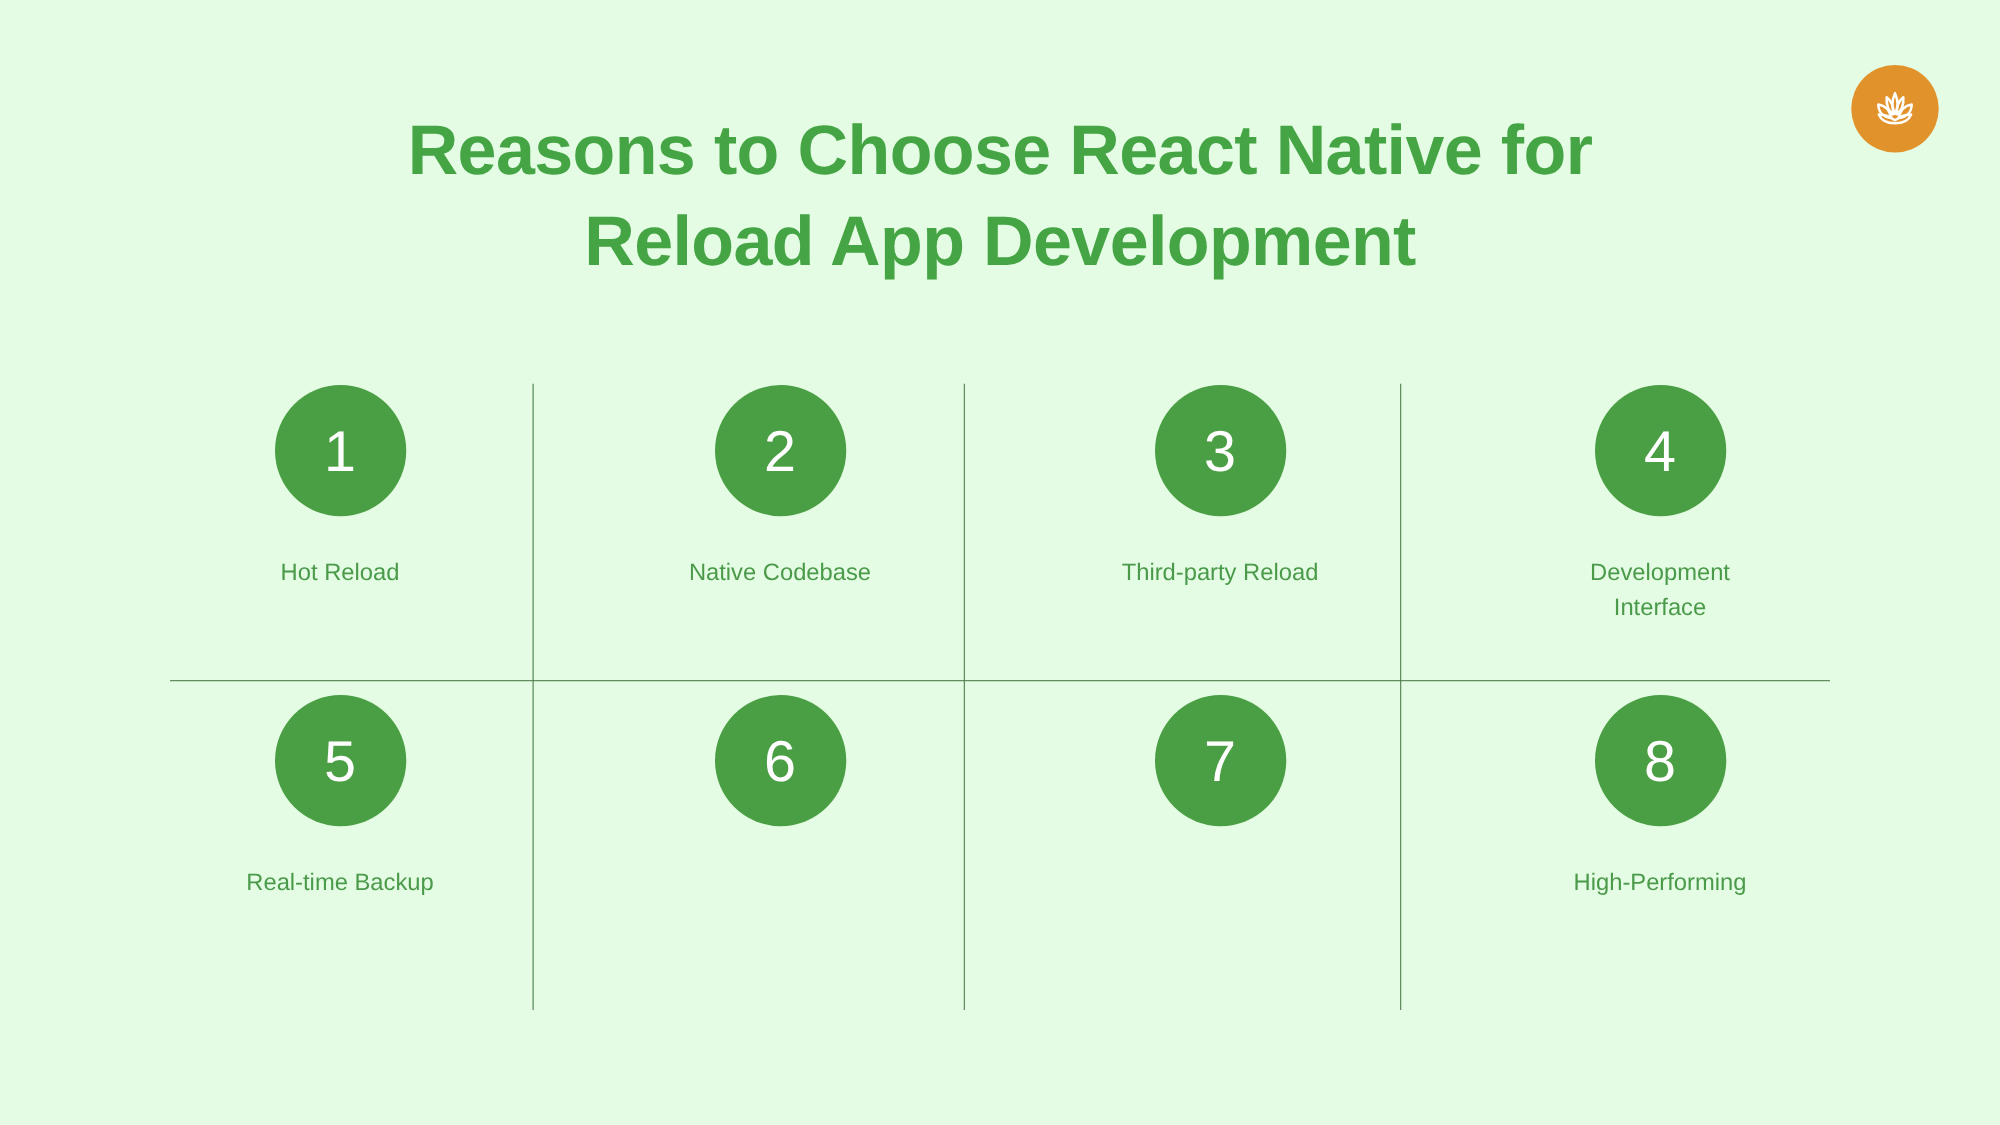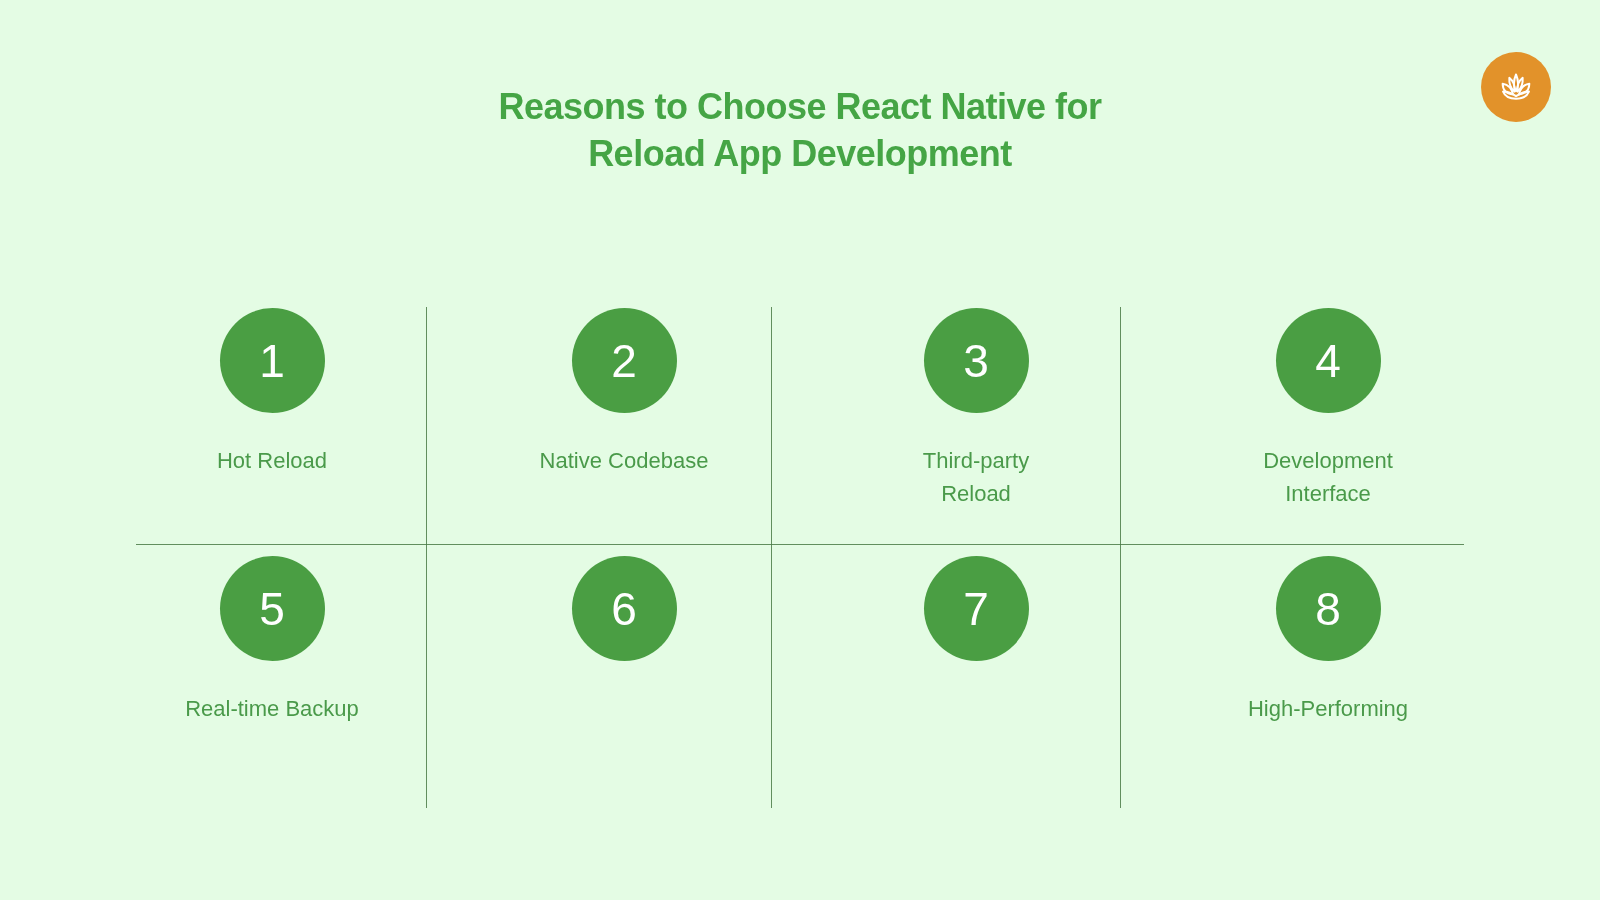--- a/index.html
+++ b/index.html
@@ -32,21 +32,21 @@
   }
   .logo-badge svg { display: block; }
 
   
   .title {
     position: absolute;
     top: 84px;
     left: 0;
     width: 1600px;
     text-align: center;
-    font-size: 36px;
+    font-size: 56px;
     line-height: 1.30;
     font-weight: 700;
     color: #45a545;
     letter-spacing: -0.5px;
   }
   .title .line { display: block; }
 
   
   .grid {
     position: absolute;
@@ -79,21 +79,21 @@
     font-size: 46px;
     font-weight: 400;
     line-height: 1;
     flex: none;
   }
 
   .cell-label {
     margin-top: 32px;
     max-width: 180px;
     text-align: center;
-    font-size: 22px;
+    font-size: 19px;
     line-height: 1.48;
     color: #4a9a4a;
     font-weight: 400;
   }
 
   
   .v-divider {
     position: absolute;
     top: 307px;
     width: 1px;

